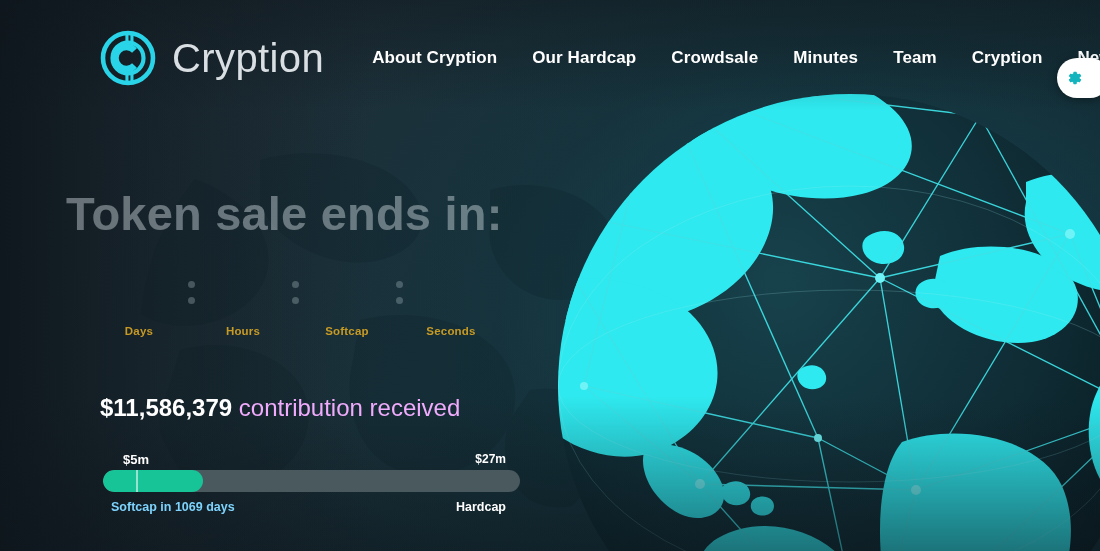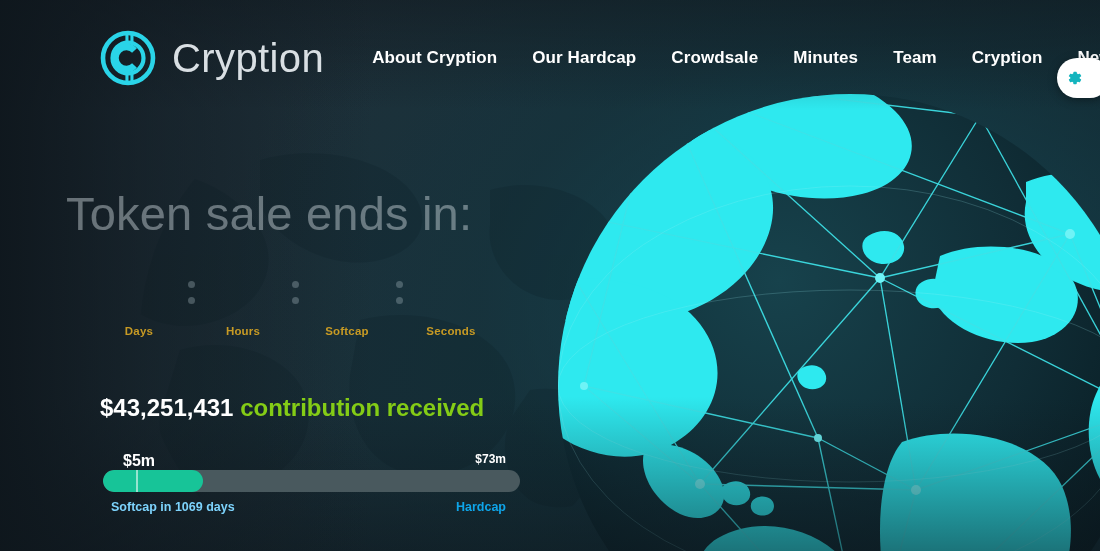--- a/index.html
+++ b/index.html
@@ -62,21 +62,21 @@
     position:absolute;right:-10px;top:58px;width:46px;height:40px;
     background:#fff;border-radius:22px;
     display:flex;align-items:center;justify-content:flex-start;padding-left:7px;
     box-shadow:0 2px 10px rgba(0,0,0,.35);z-index:60;cursor:pointer;
   }
 
   
   .hero{position:absolute;left:0;top:0;z-index:30;}
   .hero-title{
     position:absolute;left:66px;top:186px;
-    font-size:47px;font-weight:400;letter-spacing:.2px;
+    font-size:47px;font-weight:700;letter-spacing:.2px;
     color:rgba(222,232,236,.42);white-space:nowrap;
   }
 
   
   .countdown{position:absolute;left:100px;top:266px;display:flex;align-items:flex-start;}
   .cd-unit{width:78px;text-align:center;position:relative;}
   .cd-digits{
     height:52px;display:flex;justify-content:center;align-items:center;gap:2px;
   }
   .digit{
@@ -96,37 +96,37 @@
     width:26px;height:52px;display:flex;flex-direction:column;justify-content:center;
     align-items:center;gap:9px;
   }
   .cd-sep i{width:7px;height:7px;border-radius:50%;background:rgba(190,205,212,.30);display:block;}
 
   
   .contrib{
     position:absolute;left:100px;top:394px;font-size:24px;color:#e9eef1;white-space:nowrap;
   }
   .contrib b{font-weight:700;color:#ffffff;}
-  .contrib span{font-weight:700;color:#84cc16;}
+  .contrib span{font-weight:400;color:#f0abfc;}
 
   
   .prog-wrap{position:absolute;left:103px;top:452px;width:417px;}
   .prog-caps{position:relative;height:18px;}
-  .cap-left{position:absolute;left:20px;top:0;font-size:16px;font-weight:700;color:#ffffff;}
+  .cap-left{position:absolute;left:20px;top:0;font-size:13px;font-weight:700;color:#ffffff;}
   .cap-right{position:absolute;right:14px;top:0;font-size:12px;font-weight:700;color:#ffffff;}
   .prog-bar{
     position:relative;height:22px;border-radius:11px;background:#49595e;overflow:hidden;
   }
   .prog-fill{
     position:absolute;left:0;top:0;height:100%;border-radius:11px;background:#17c498;
   }
   .prog-tick{position:absolute;top:0;width:1.5px;height:100%;background:rgba(255,255,255,.55);}
   .prog-foot{position:relative;height:20px;margin-top:8px;}
   .foot-left{position:absolute;left:8px;top:0;font-size:12.5px;font-weight:700;color:#7dd3fc;}
-  .foot-right{position:absolute;right:14px;top:0;font-size:12.5px;font-weight:700;color:#0ea5e9;padding-left:28px;}
+  .foot-right{position:absolute;right:14px;top:0;font-size:12.5px;font-weight:700;color:#ffffff;padding-left:28px;}
 </style>
 </head>
 <body>
 
 <div class="bg-root">
   <div class="bg-grad"></div>
 
   <svg class="bg-faint-globe" viewBox="0 0 620 430">
     <defs>
       <clipPath id="fclip">
@@ -359,27 +359,27 @@
           <div class="d-top"></div>
           <div class="d-bot"></div>
         </div>
       </div>
       <div class="cd-label">Seconds</div>
     </div>
 
   </div>
 
   <div class="contrib">
-    <b>$43,251,431</b><span> contribution received</span>
+    <b>$11,586,379</b><span> contribution received</span>
   </div>
 
   <div class="prog-wrap">
     <div class="prog-caps">
       <div class="cap-left">$5m</div>
-      <div class="cap-right">$73m</div>
+      <div class="cap-right">$27m</div>
     </div>
 
     <div class="prog-bar">
       <div class="prog-fill" id="prog-fill" style="width: 24%; background: rgb(23, 196, 152);"></div>
       <div class="prog-tick" id="prog-tick" style="left: 8%;"></div>
     </div>
 
     <div class="prog-foot">
       <div class="foot-left">Softcap in 1069 days</div>
       <div class="foot-right">Hardcap</div>

